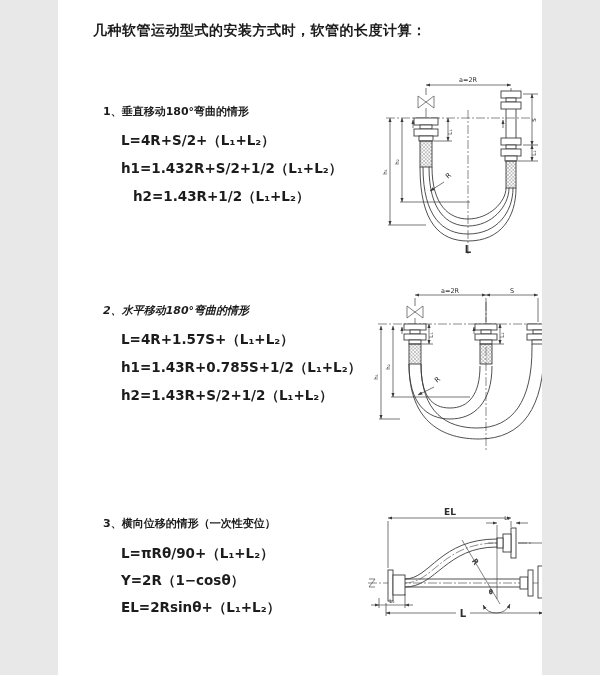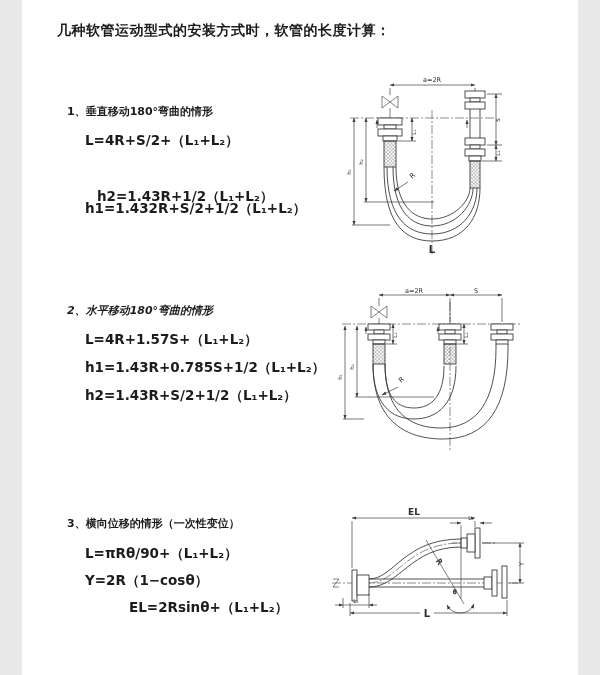--- a/index.html
+++ b/index.html
@@ -1,17 +1,17 @@
 <!DOCTYPE html>
 <html><head>
 <meta charset="utf-8">
 <style>
   html,body{margin:0;padding:0;background:#e8e8e8;}
   .page{
-    position:relative;width:556px;height:675px;background:#ffffff;
+    position:relative;width:484px;height:675px;background:#ffffff;
     font-family:"DejaVu Sans","Liberation Sans",sans-serif;
     color:#1c1c1c;overflow:hidden;margin:0 auto;
   }
   .title{
     position:absolute;left:35px;top:22px;font-size:14px;font-weight:bold;
     letter-spacing:0.5px;white-space:nowrap;
   }
   .sec-head{position:absolute;font-size:11px;font-weight:bold;white-space:nowrap;}
   .formula{position:absolute;font-size:13.5px;font-weight:bold;white-space:nowrap;}
   svg{position:absolute;}
@@ -27,32 +27,32 @@
 </style>
 </head>
 <body>
 
 <div class="page">
 
   <div class="title">几种软管运动型式的安装方式时，软管的长度计算：</div>
 
   <div class="sec-head" style="left:45px;top:104px;">1、垂直移动180°弯曲的情形</div>
   <div class="formula" style="left:63px;top:132px;">L=4R+S/2+（L₁+L₂）</div>
-  <div class="formula" style="left:63px;top:160px;margin-top:40px;">h1=1.432R+S/2+1/2（L₁+L₂）</div>
+  <div class="formula" style="left:63px;top:160px;">h1=1.432R+S/2+1/2（L₁+L₂）</div>
   <div class="formula" style="left:63px;top:188px;margin-left:12px;">h2=1.43R+1/2（L₁+L₂）</div>
 
   <div class="sec-head" style="left:45px;top:303px;font-style:italic;">2、水平移动180°弯曲的情形</div>
   <div class="formula" style="left:63px;top:331px;">L=4R+1.57S+（L₁+L₂）</div>
   <div class="formula" style="left:63px;top:359px;">h1=1.43R+0.785S+1/2（L₁+L₂）</div>
   <div class="formula" style="left:63px;top:387px;">h2=1.43R+S/2+1/2（L₁+L₂）</div>
 
   <div class="sec-head" style="left:45px;top:516px;">3、横向位移的情形（一次性变位）</div>
   <div class="formula" style="left:63px;top:545px;">L=πRθ/90+（L₁+L₂）</div>
   <div class="formula" style="left:63px;top:572px;">Y=2R（1−cosθ）</div>
-  <div class="formula" style="left:63px;top:599px;margin-left:44px;">EL=2Rsinθ+（L₁+L₂）</div>
+  <div class="formula" style="left:63px;top:599px;">EL=2Rsinθ+（L₁+L₂）</div>
 
   <svg style="left:310px;top:70px;" width="290" height="195" viewBox="0 0 290 195">
     <defs>
       <marker id="ar1" viewBox="0 0 10 10" refX="9" refY="5" markerWidth="7" markerHeight="7" orient="auto-start-reverse">
         <path d="M0,1.5 L9.5,5 L0,8.5 Z" fill="#3c3c3c"></path>
       </marker>
       <pattern id="ht1" width="3.5" height="3.5" patternUnits="userSpaceOnUse">
         <path d="M0,3.5 L3.5,0 M0,0 L3.5,3.5" stroke="#8a8a8a" stroke-width="0.5"></path>
       </pattern>
     </defs>

